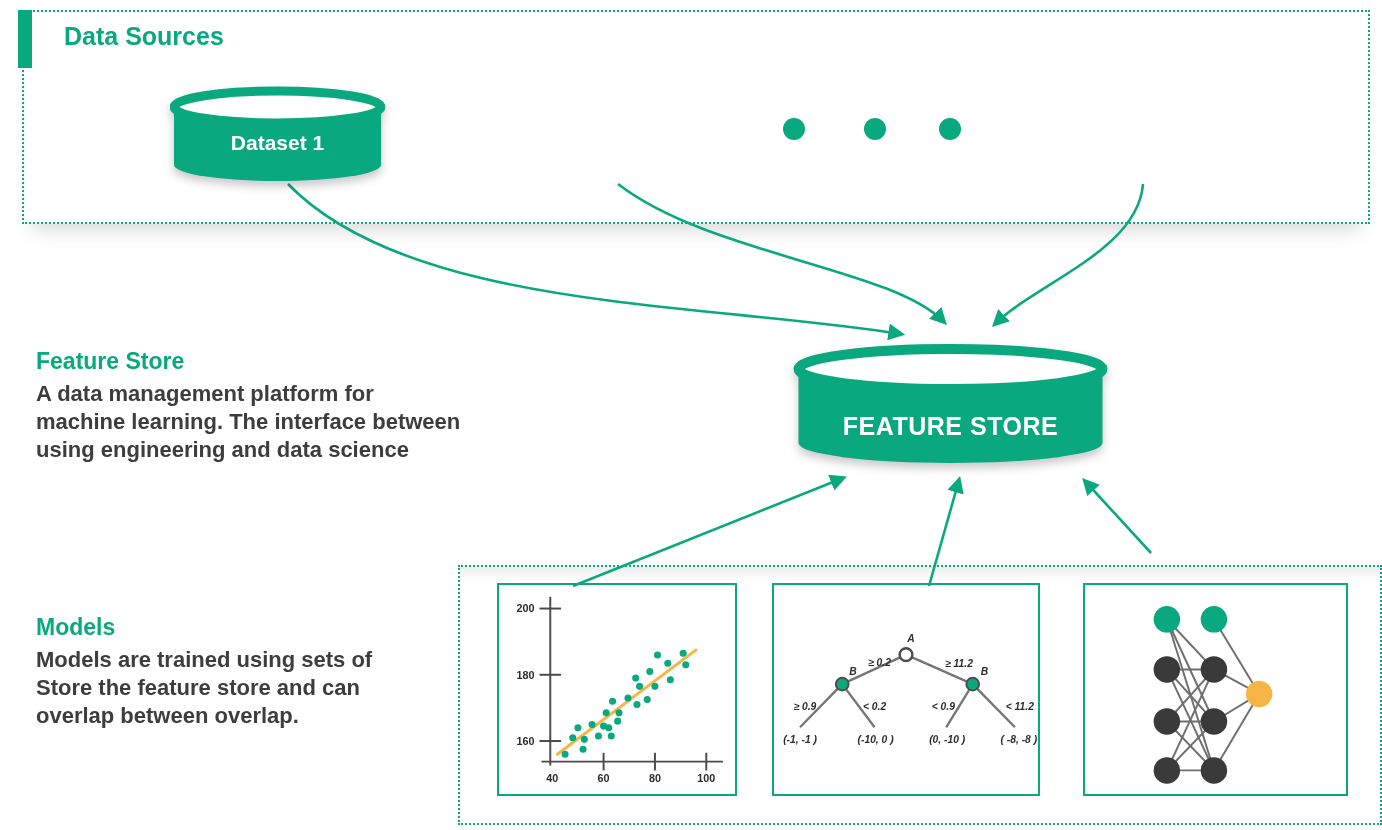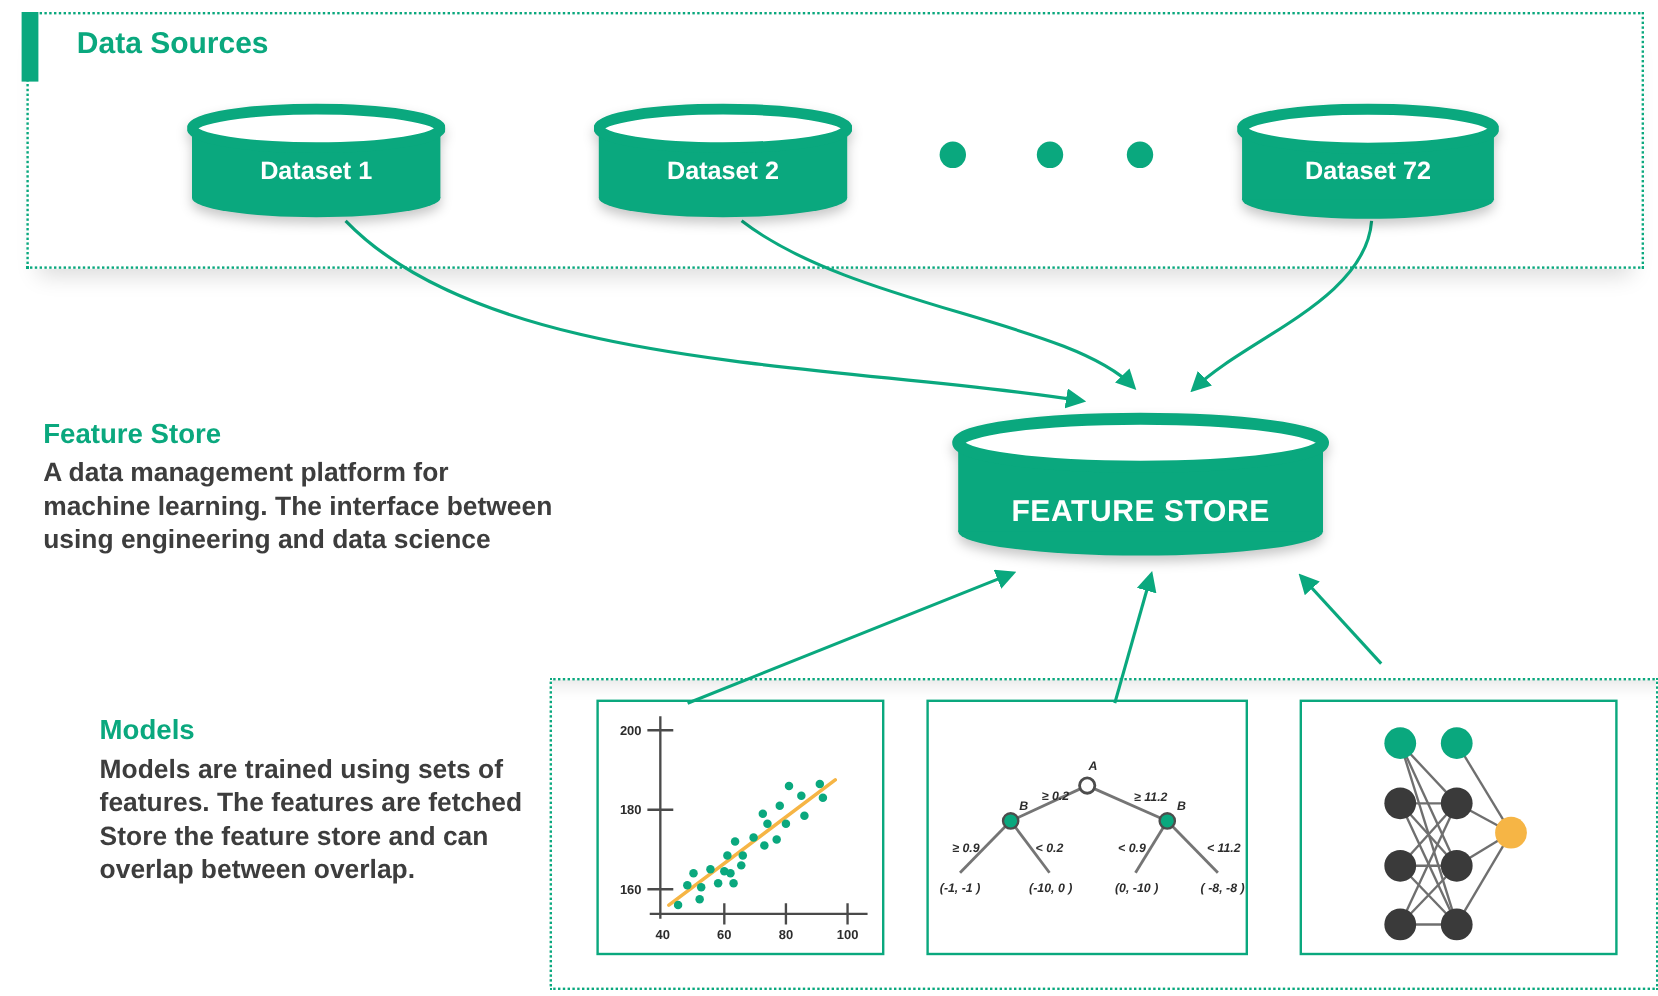--- a/index.html
+++ b/index.html
@@ -85,73 +85,56 @@
     <path class="flow" marker-end="url(#ah)" d="M573,586 L843,478"></path>
     <path class="flow" marker-end="url(#ah)" d="M929,586 L959,480"></path>
     <path class="flow" marker-end="url(#ah)" d="M1151,553 L1085,481"></path>
   </svg>
 
   <section class="ds-box">
     <div class="accent-bar"></div>
     <h2 class="ds-title">Data Sources</h2>
   </section>
 
-  <div class="cyl ds-cyl" style="left:156px;top:85px;width:215px;height:100px;">
+  <div class="cyl ds-cyl" style="left:170px;top:85px;width:215px;height:100px;">
     <svg viewBox="0 0 215 100">
       <ellipse class="cyl-fill" cx="107.5" cy="80" rx="103.5" ry="16"></ellipse>
       <rect class="cyl-fill" x="4" y="22" width="207" height="58"></rect>
       <ellipse class="cyl-open" cx="107.5" cy="22" rx="103.5" ry="16" stroke-width="9"></ellipse>
     </svg>
     <span class="cyl-label">Dataset 1</span>
   </div>
 
-  <div class="cyl ds-cyl" style="left:495px;top:85px;width:215px;height:100px;">
-    <svg viewBox="0 0 215 100">
-      <ellipse class="cyl-fill" cx="107.5" cy="80" rx="103.5" ry="16"></ellipse>
-      <rect class="cyl-fill" x="4" y="22" width="207" height="58"></rect>
-      <ellipse class="cyl-open" cx="107.5" cy="22" rx="103.5" ry="16" stroke-width="9"></ellipse>
-    </svg>
-    <span class="cyl-label">Dataset 2</span>
-  </div>
 
   <div class="dots" style="left:0;top:0;">
     <span class="dot" style="left:783px;top:118px;"></span>
     <span class="dot" style="left:864px;top:118px;"></span>
     <span class="dot" style="left:939px;top:118px;"></span>
   </div>
 
-  <div class="cyl ds-cyl" style="left:1031px;top:85px;width:218px;height:100px;">
-    <svg viewBox="0 0 215 100">
-      <ellipse class="cyl-fill" cx="107.5" cy="80" rx="103.5" ry="16"></ellipse>
-      <rect class="cyl-fill" x="4" y="22" width="207" height="58"></rect>
-      <ellipse class="cyl-open" cx="107.5" cy="22" rx="103.5" ry="16" stroke-width="9"></ellipse>
-    </svg>
-    <span class="cyl-label">Dataset 72</span>
-  </div>
 
   <div class="side-text" style="top:348px;">
     <h3>Feature Store</h3>
     <div class="line">A data management platform for</div>
     <div class="line">machine learning. The interface between</div>
     <div class="line">using engineering and data science</div>
   </div>
 
   <div class="cyl fs-cyl" style="left:793px;top:342px;width:315px;height:128px;">
     <svg viewBox="0 0 315 128">
       <ellipse class="cyl-fill" cx="157.5" cy="101" rx="152" ry="20"></ellipse>
       <rect class="cyl-fill" x="5.5" y="27" width="304" height="74"></rect>
       <ellipse class="cyl-open" cx="157.5" cy="27" rx="152" ry="20" stroke-width="10"></ellipse>
     </svg>
     <span class="cyl-label">FEATURE STORE</span>
   </div>
 
-  <div class="side-text" style="top:595px;margin-left:47px;">
+  <div class="side-text" style="top:614px;">
     <h3>Models</h3>
     <div class="line">Models are trained using sets of</div>
-    <div class="line">features. The features are fetched</div>
     <div class="line">Store the feature store and can</div>
     <div class="line">overlap between overlap.</div>
   </div>
 
   <section class="models-box">
 
     <div class="card card-scatter">
       <svg id="scatter-svg" viewBox="0 0 240 213">
           <line class="axis" x1="52" y1="12" x2="52" y2="184"></line>
           <line class="axis" x1="43" y1="180" x2="228" y2="180"></line>

